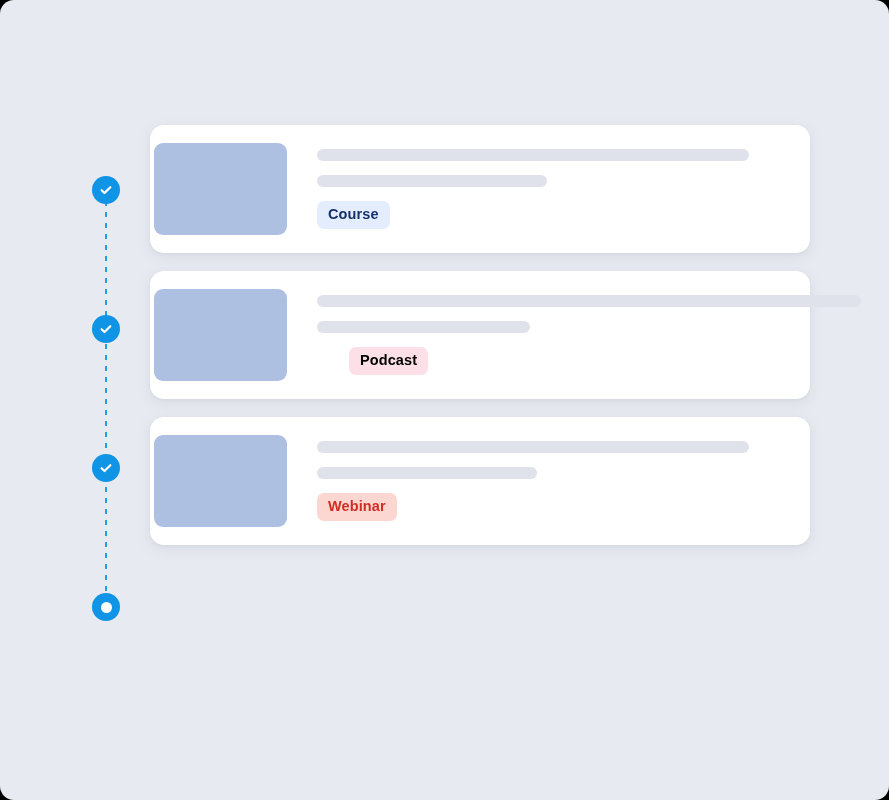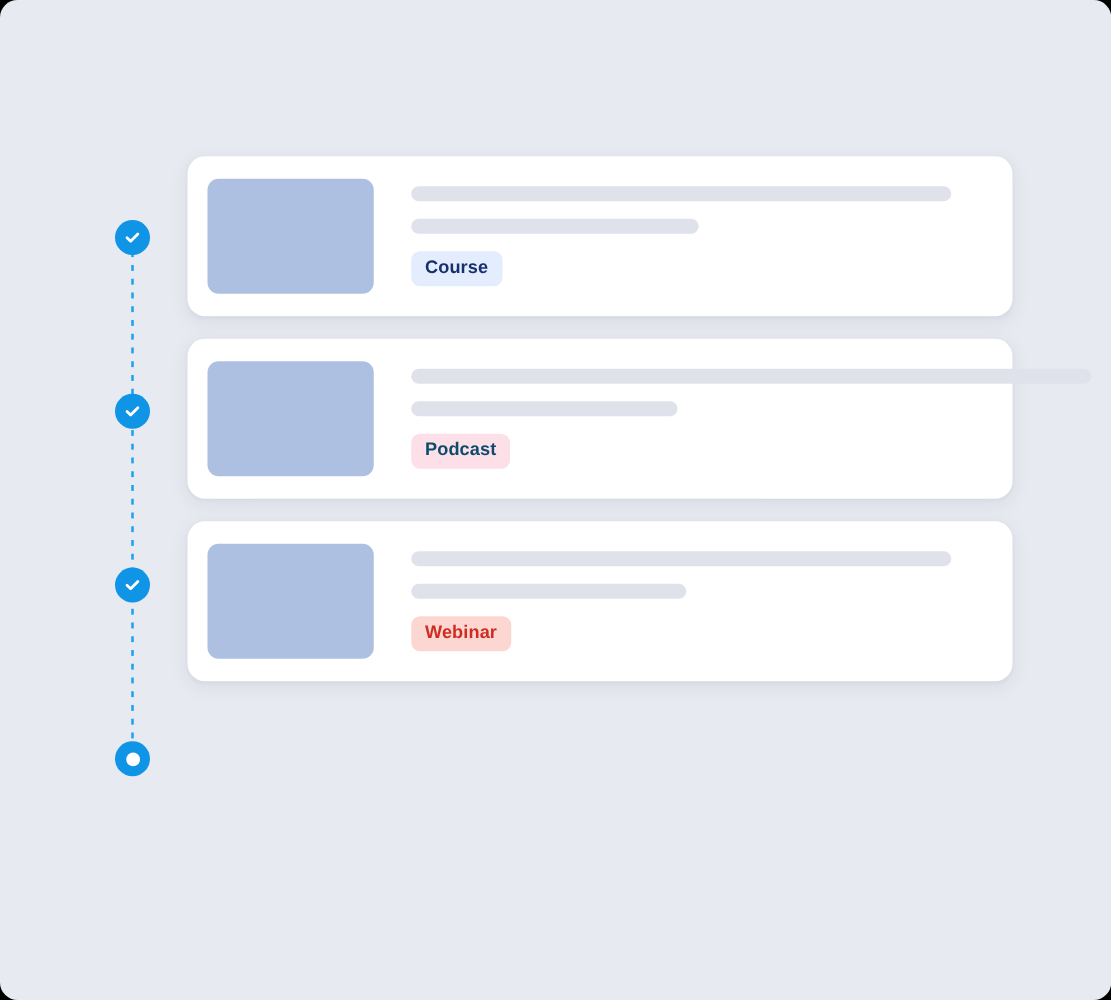--- a/index.html
+++ b/index.html
@@ -81,21 +81,21 @@
 
   .card {
     position: relative;
     width: 660px;
     background: #ffffff;
     border-radius: 14px;
     box-shadow: 0 4px 14px rgba(120, 132, 158, 0.13),
                 0 1px 3px rgba(120, 132, 158, 0.09);
     display: flex;
     align-items: center;
-    padding: 18px 16px;
+    padding: 18px 4px;
     margin-bottom: 18px;
   }
   .card:last-child { margin-bottom: 16px; }
 
   .card-thumb {
     flex: 0 0 auto;
     width: 133px;
     height: 92px;
     border-radius: 9px;
     background: #adc0e1;
@@ -122,21 +122,21 @@
     padding: 6px 11px 7px;
     border-radius: 7px;
     font-size: 14.5px;
     font-weight: 700;
     line-height: 1;
     letter-spacing: 0.1px;
     white-space: nowrap;
   }
 
   .badge-course    { background: #e3edfd; color: #17306b; }
-  .badge-podcast   { background: #fddfe8; color: #0c4a6e; }
+  .badge-podcast   { background: #fddfe8; color: #000000; margin-left: 32px; }
   .badge-essential { background: #f6e4fd; color: #9211d8; }
   .badge-webinar   { background: #fcd7d2; color: #cf2d22; }
 </style>
 </head>
 <body>
 
 <div class="page">
 
   <div class="timeline">
 

